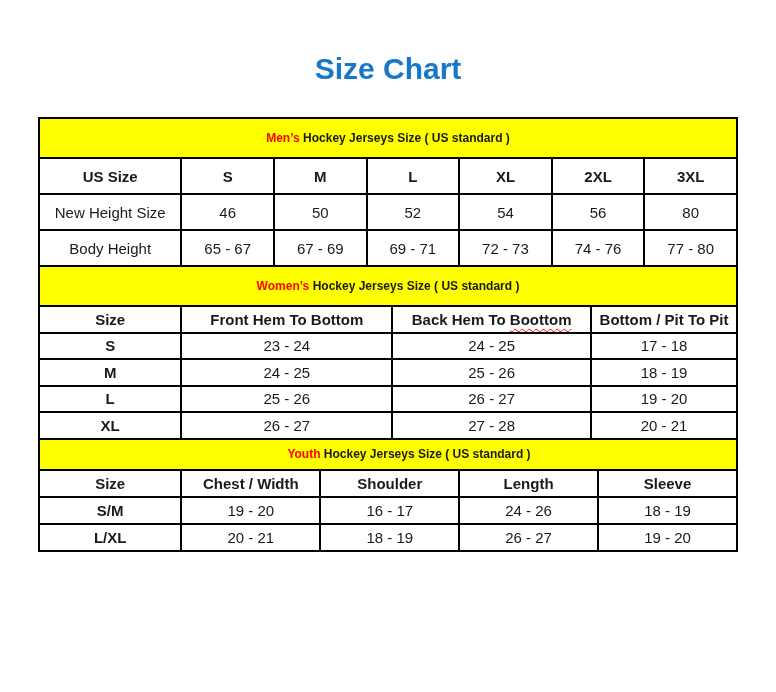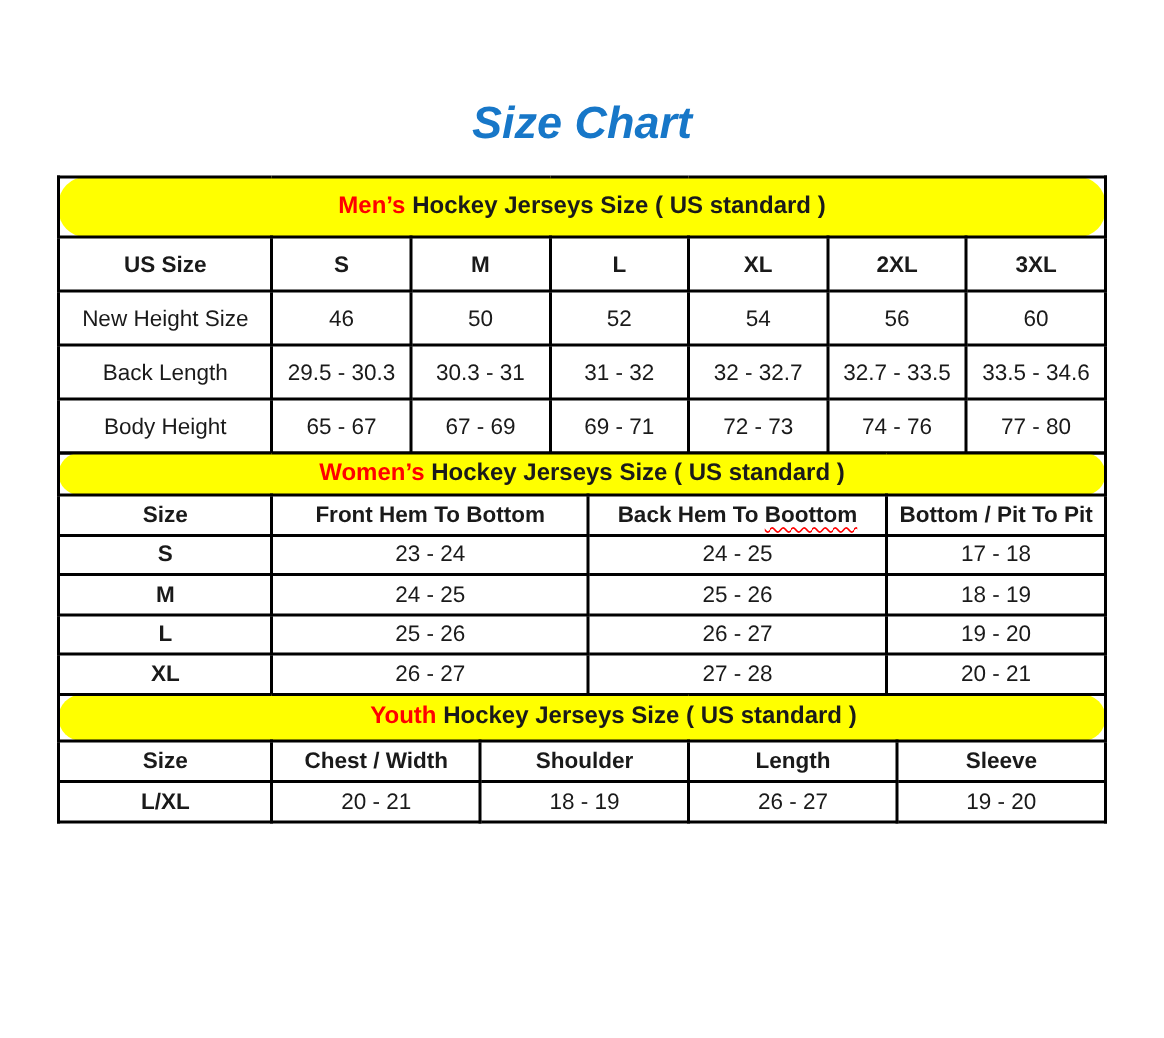--- a/index.html
+++ b/index.html
@@ -6,48 +6,48 @@
     --title-color:#1777C8;
     --band-bg:#FFFF00;
     --highlight:#FF0000;
     --border-color:#000000;
   }
   *{box-sizing:border-box;margin:0;padding:0;}
   html,body{width:776px;height:692px;background:#ffffff;overflow:hidden;}
   body{font-family:"Liberation Sans","DejaVu Sans",sans-serif;color:#1a1a1a;position:relative;}
 
   .page-title{
-    position:absolute;top:66px;left:0;width:776px;
+    position:absolute;top:52px;left:0;width:776px;
     text-align:center;font-size:30px;font-weight:bold;
-    color:var(--title-color);letter-spacing:0px;font-style:italic;
+    color:var(--title-color);letter-spacing:0px;
   }
 
   .tables-wrap{position:absolute;top:117px;left:38px;width:700px;}
 
   table.sec{
     width:700px;border-collapse:collapse;table-layout:fixed;
     font-size:15px;
   }
   table.sec + table.sec{margin-top:-2px;}
   table.sec td{
     border:2px solid var(--border-color);
     text-align:center;vertical-align:middle;
     padding:0 2px;color:#1a1a1a;
   }
   td.band{
     background:var(--band-bg);
-    font-size:16px;font-weight:bold;border-radius:18px;
+    font-size:12px;font-weight:bold;
   }
   .hl{color:var(--highlight);}
   .b{font-weight:bold;}
 
   
   .mens  tr.band-row td{height:40px;}
   .mens  tr.r td{height:36px;}
-  .womens tr.band-row td{height:28px;}
+  .womens tr.band-row td{height:40px;}
   .womens tr.r td{height:26.5px;}
   .youth tr.band-row td{height:31px;padding-left:44px;}
   .youth tr.r td{height:27px;}
 
   
   .mens  col.c0{width:20.4%;} .mens  col.ce{width:13.2666%;}
   .womens col.c0{width:20.4%;} .womens col.c1{width:30.2%;}
   .womens col.c2{width:28.5%;} .womens col.c3{width:20.9%;}
   .youth col.c0{width:20.4%;} .youth col.ce{width:19.9%;}
 
@@ -89,30 +89,21 @@
         <td class="b">2XL</td>
         <td class="b">3XL</td>
       </tr>
       <tr class="r">
         <td>New Height Size</td>
         <td>46</td>
         <td>50</td>
         <td>52</td>
         <td>54</td>
         <td>56</td>
-        <td>60</td>
-      </tr>
-      <tr class="r">
-        <td>Back Length</td>
-        <td>29.5 - 30.3</td>
-        <td>30.3 - 31</td>
-        <td>31 - 32</td>
-        <td>32 - 32.7</td>
-        <td>32.7 - 33.5</td>
-        <td>33.5 - 34.6</td>
+        <td>80</td>
       </tr>
       <tr class="r">
         <td>Body Height</td>
         <td>65 - 67</td>
         <td>67 - 69</td>
         <td>69 - 71</td>
         <td>72 - 73</td>
         <td>74 - 76</td>
         <td>77 - 80</td>
       </tr>
@@ -176,20 +167,27 @@
         <td colspan="5" class="band"><span class="hl">Youth</span><span> Hockey Jerseys Size ( US standard )</span></td>
       </tr>
       <tr class="r">
         <td class="b">Size</td>
         <td class="b">Chest / Width</td>
         <td class="b">Shoulder</td>
         <td class="b">Length</td>
         <td class="b">Sleeve</td>
       </tr>
       <tr class="r">
+        <td class="b">S/M</td>
+        <td>19 - 20</td>
+        <td>16 - 17</td>
+        <td>24 - 26</td>
+        <td>18 - 19</td>
+      </tr>
+      <tr class="r">
         <td class="b">L/XL</td>
         <td>20 - 21</td>
         <td>18 - 19</td>
         <td>26 - 27</td>
         <td>19 - 20</td>
       </tr>
     </tbody>
   </table>
 
 </div>

